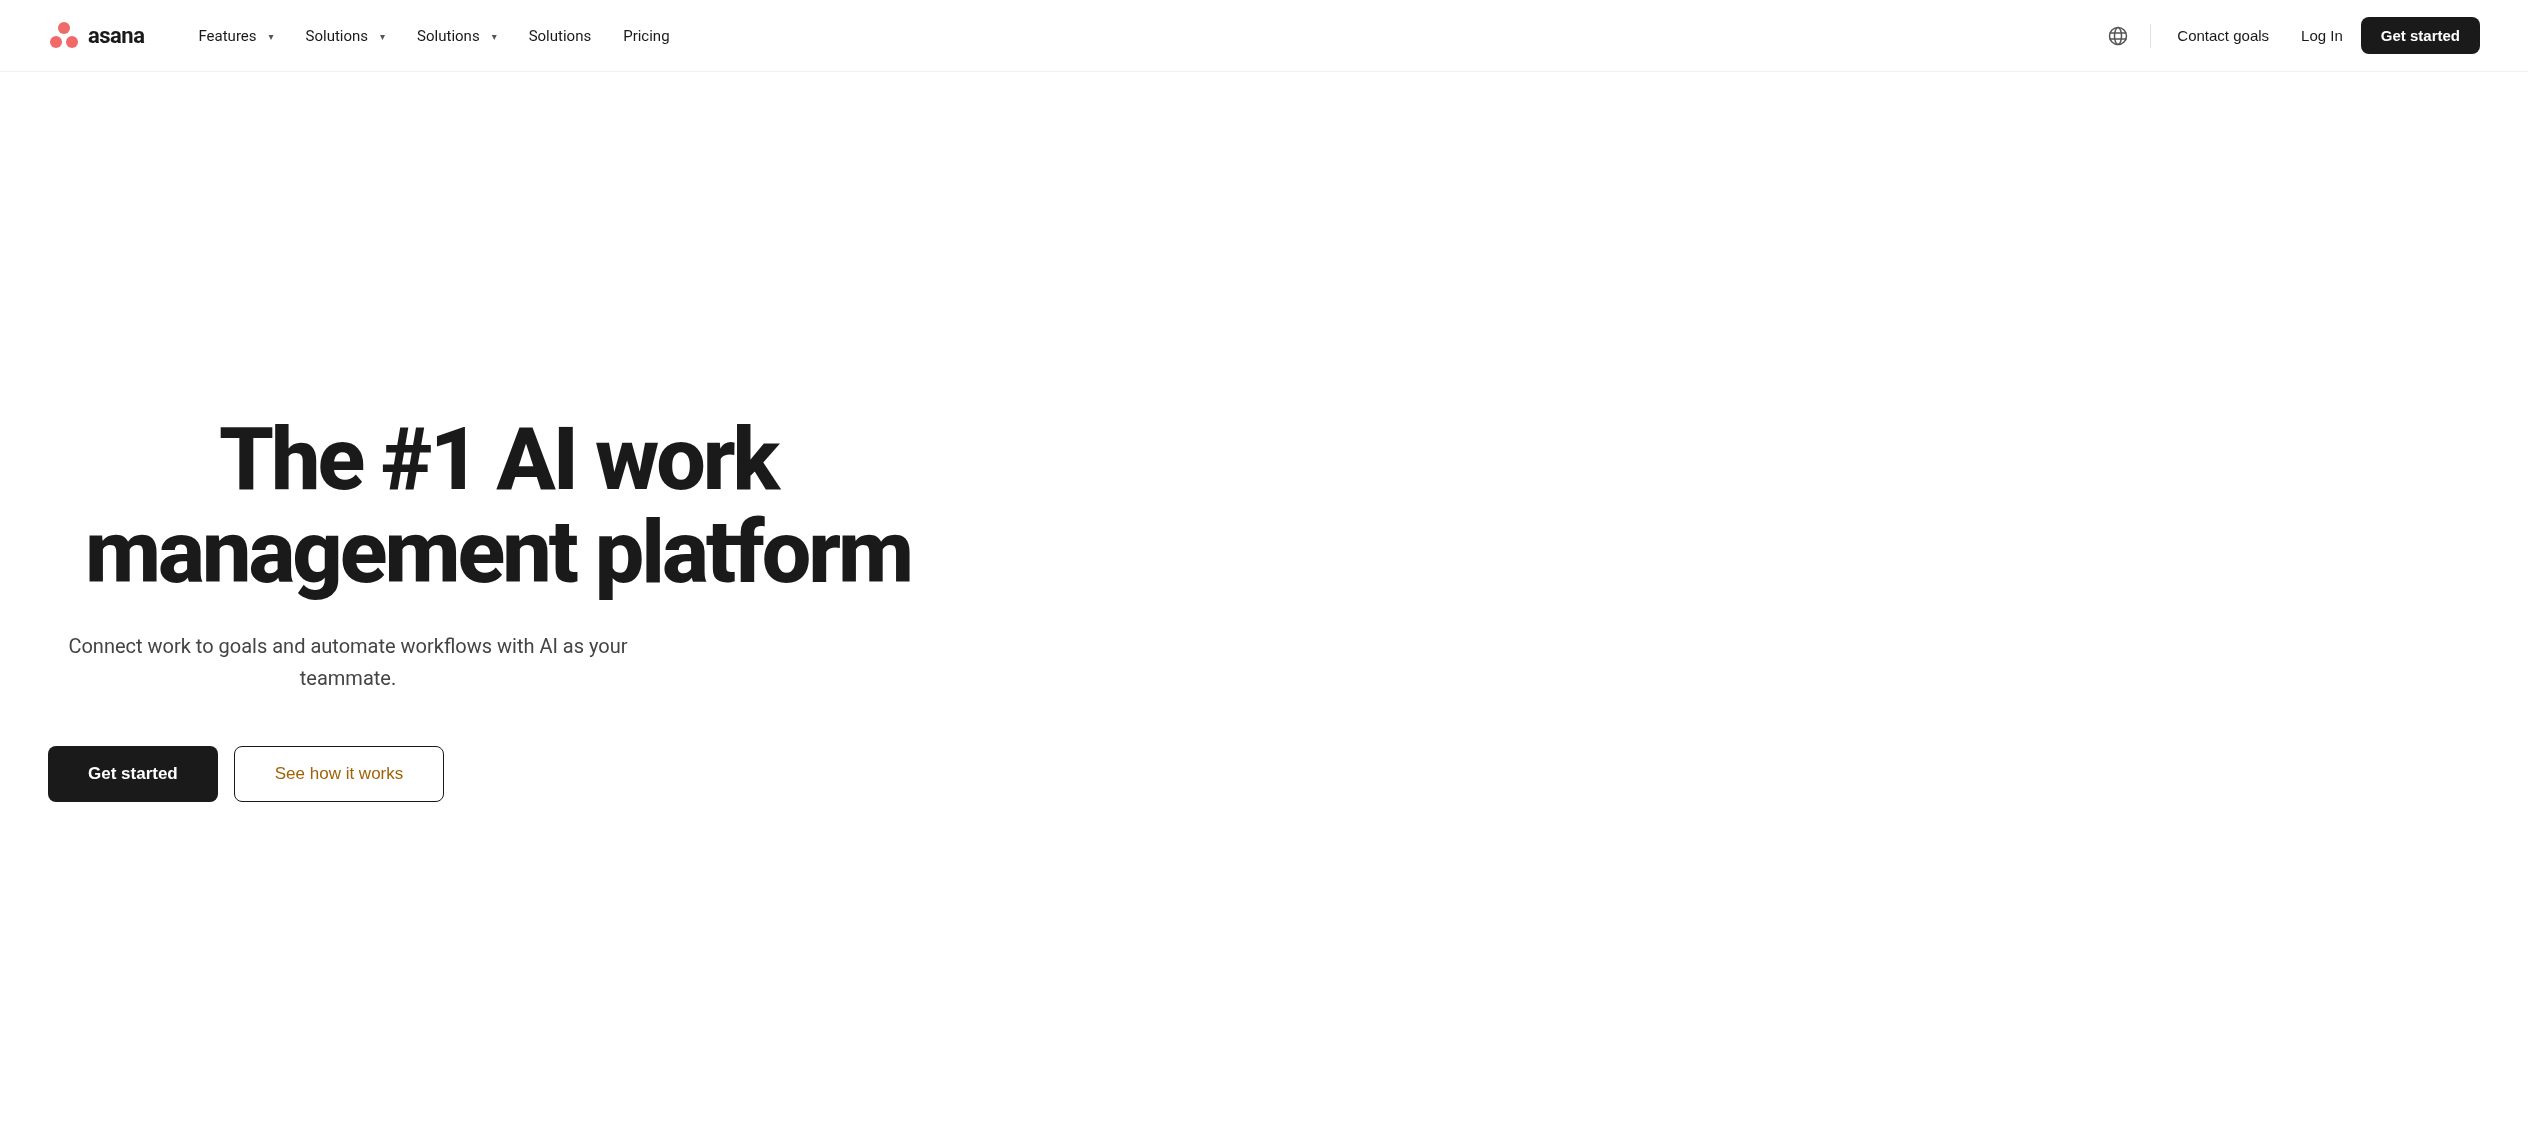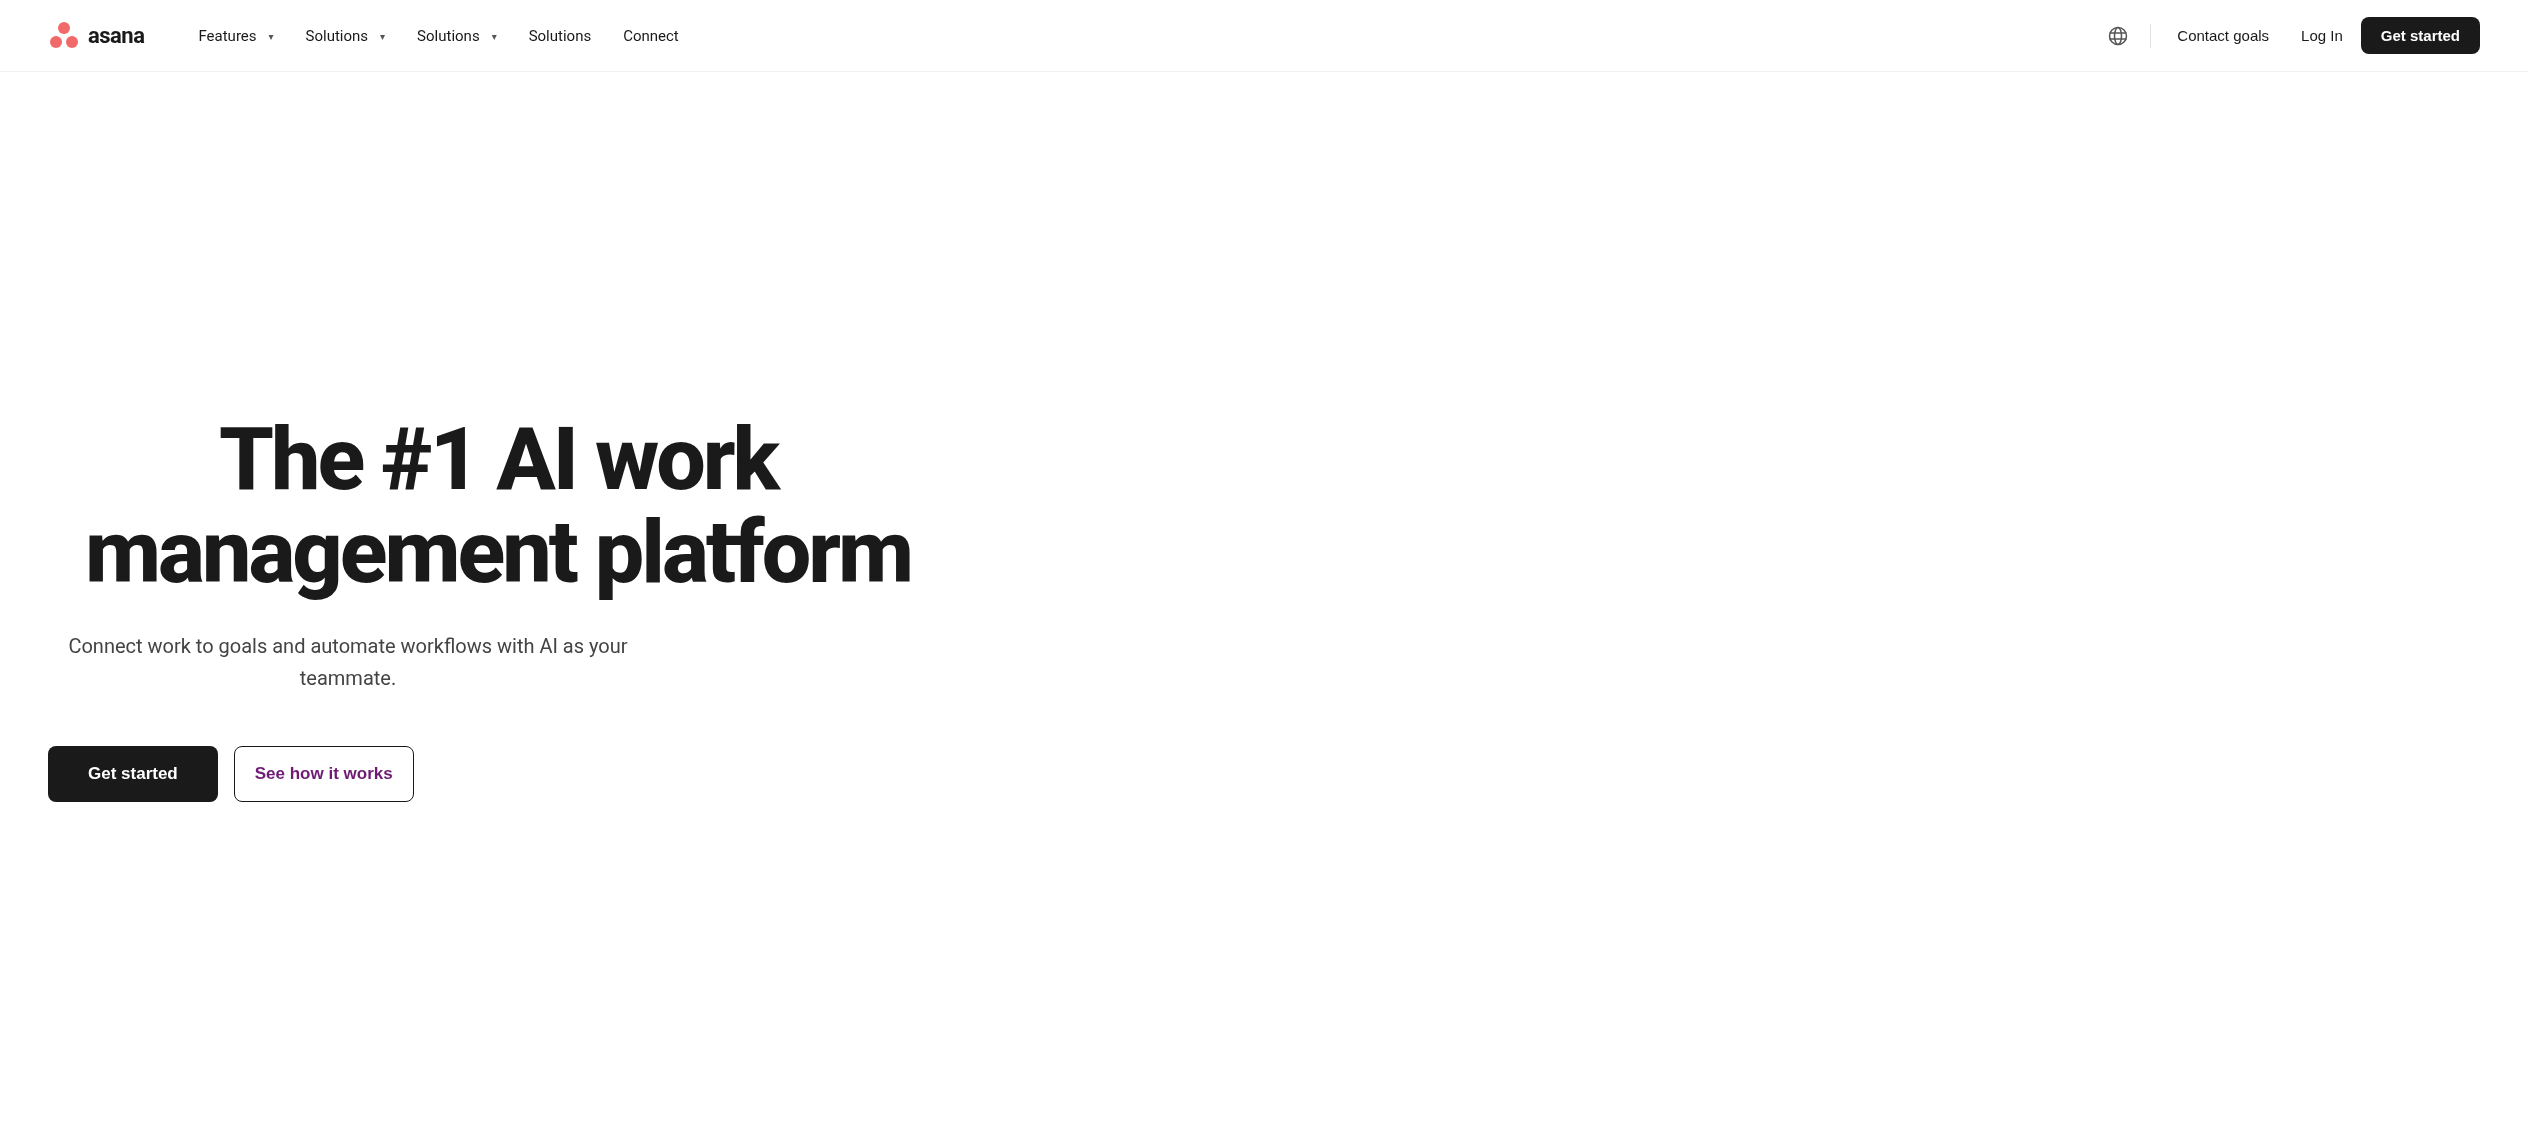--- a/index.html
+++ b/index.html
@@ -166,24 +166,24 @@
       font-size: 17px;
       font-weight: 600;
       color: #ffffff;
       background: #1a1a1a;
       border: none;
       border-radius: 8px;
       cursor: pointer;
     }
 
     .btn-secondary {
-      padding: 17px 20px;
+      padding: 17px 40px;
       font-size: 17px;
-      font-weight: 700;
-      color: #701a75;
+      font-weight: 400;
+      color: #a16207;
       background: #ffffff;
       border: 1.5px solid #1a1a1a;
       border-radius: 8px;
       cursor: pointer;
     }
   </style>
 </head>
 <body>
 
 <nav>
@@ -207,21 +207,21 @@
       <span class="chevron">▾</span>
     </a>
     <a class="nav-link" href="#">
       <span>Solutions</span>
       <span class="chevron">▾</span>
     </a>
     <a class="nav-link" href="#">
       <span>Solutions</span>
     </a>
     <a class="nav-link" href="#">
-      <span>Connect</span>
+      <span>Pricing</span>
     </a>
   </div>
 
   <div class="nav-right">
     <button class="globe-btn" title="Language selector">
       <svg width="20" height="20" viewBox="0 0 20 20" fill="none" xmlns="http://www.w3.org/2000/svg">
         <circle cx="10" cy="10" r="8.5" stroke="#555" stroke-width="1.5"></circle>
         <ellipse cx="10" cy="10" rx="3.5" ry="8.5" stroke="#555" stroke-width="1.5"></ellipse>
         <line x1="1.5" y1="7" x2="18.5" y2="7" stroke="#555" stroke-width="1.5"></line>
         <line x1="1.5" y1="13" x2="18.5" y2="13" stroke="#555" stroke-width="1.5"></line>

